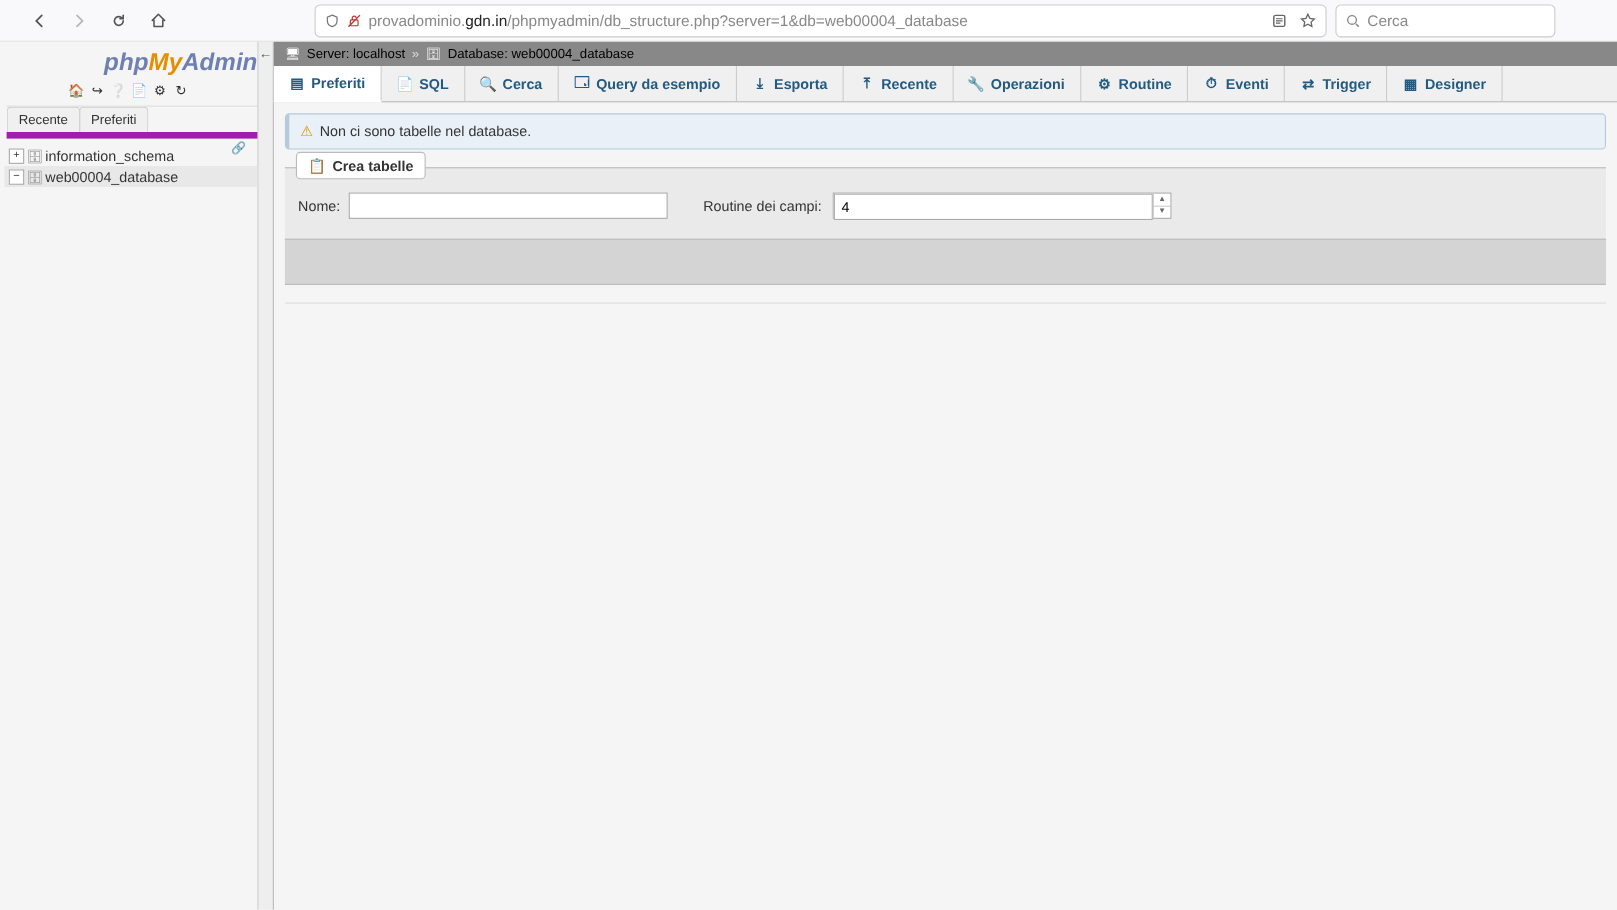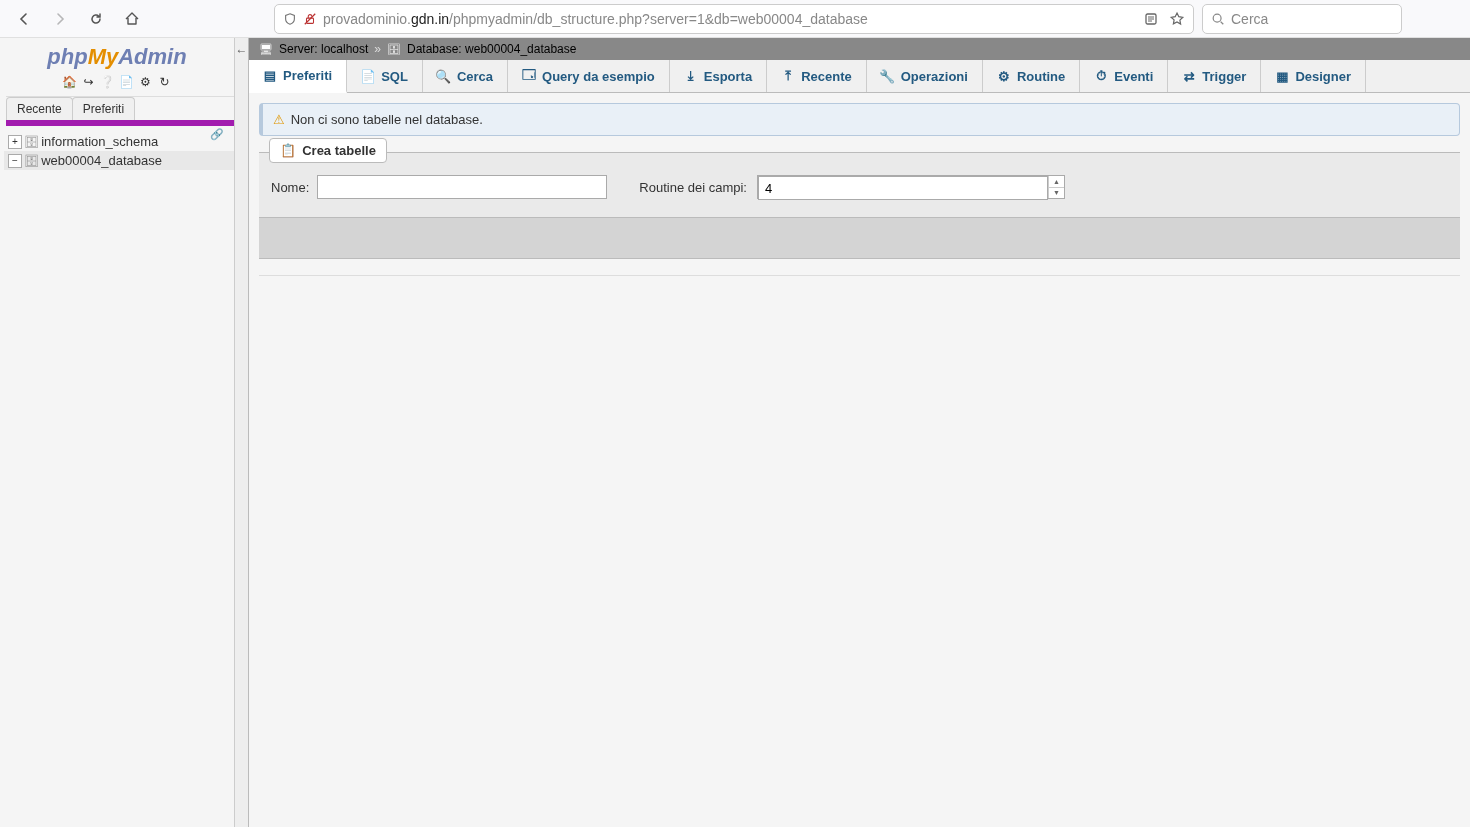--- a/index.html
+++ b/index.html
@@ -13,21 +13,21 @@
   color: #333;
 }
 
 
 .browser-bar {
   height: 38px;
   background: #f9f9fb;
   border-bottom: 1px solid #e0e0e0;
   display: flex;
   align-items: center;
-  padding: 0 10px;
+  padding: 0 22px;
   gap: 8px;
   text-align: center;
 }
 .nav-btn {
   width: 28px; height: 28px;
   display: flex; align-items: center; justify-content: center;
   border-radius: 4px; cursor: pointer; color: #666;
 }
 .url-bar {
   margin-left: 120px;
@@ -58,21 +58,21 @@
   display: flex;
   height: calc(100% - 38px);
 }
 .sidebar {
   width: 235px;
   background: #f5f5f5;
   border-right: 1px solid #ccc;
   position: relative;
 }
 .logo {
-  text-align: center;
+  text-align: right;
   padding: 6px 0 2px;
   font-family: "Trebuchet MS", sans-serif;
   font-size: 22px;
   font-weight: bold;
   font-style: italic;
 }
 .logo .php { color: #6e7fb3; }
 .logo .my { color: #e48e00; }
 .logo .admin { color: #6e7fb3; }
 .toolbar-icons {

